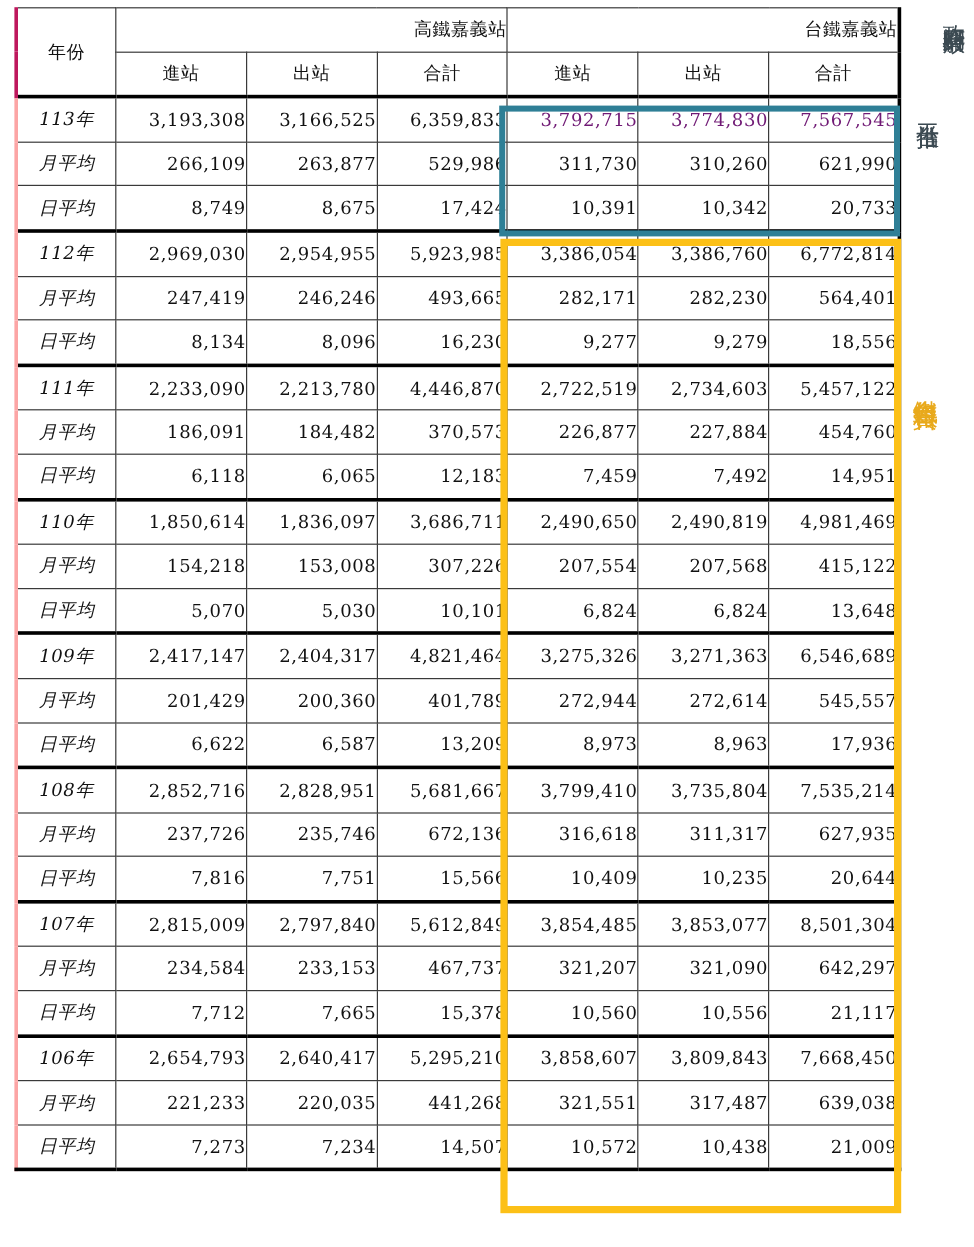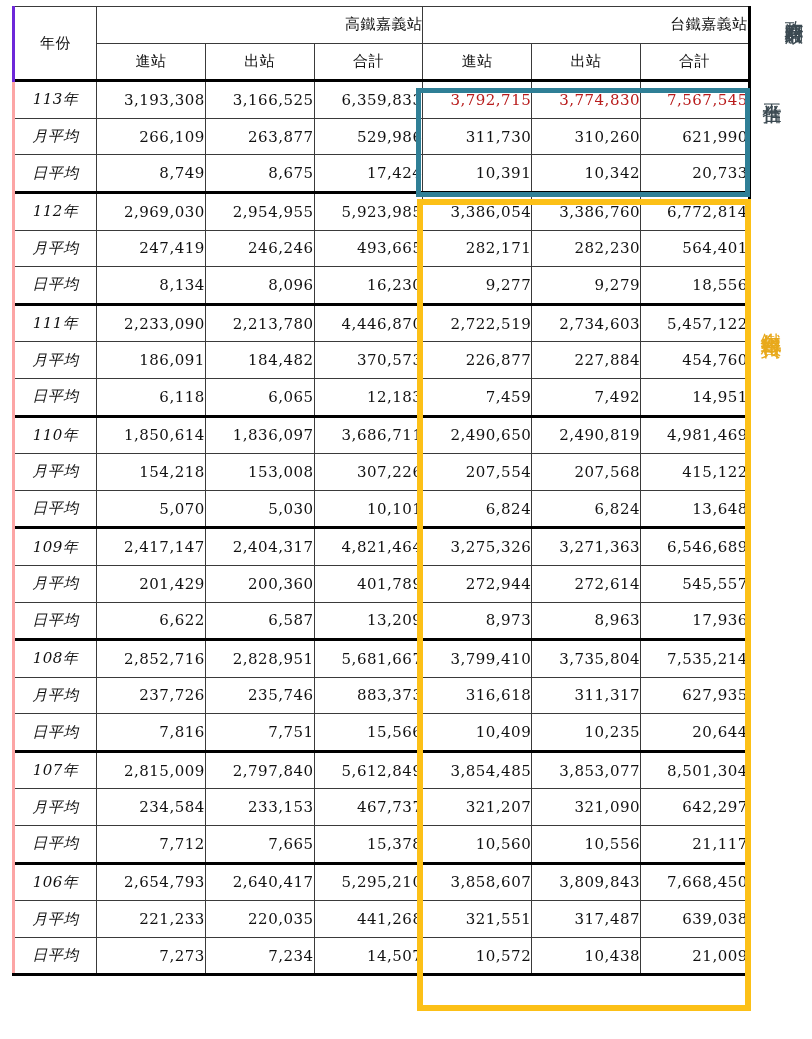--- a/index.html
+++ b/index.html
@@ -40,21 +40,21 @@
     height: 35.6px;
     font-weight: normal;
     font-size: 15px;
     color: #111111;
     background: #ffffff;
     letter-spacing: 0.5px;
   }
 
   
   .hdr-top th            { border-top: 3px solid #000000; height: 48px; }
-  .hdr-top th.year-cell  { border-left: 3px solid #6d28d9; }
+  .hdr-top th.year-cell  { border-left: 3px solid #be185d; }
   .hdr-top th.last       { border-right: 3px solid #000000; }
   .hdr-sub th            { height: 32px; margin-top: 23px; }
   .hdr-sub th.last       { border-right: 3px solid #000000; }
 
   tr.grp-start td        { border-top: 3px solid #000000; }
   tr td.edge-l           { border-left: 3px solid #fca5a5; font-style: italic; }
   tr td.edge-r           { border-right: 3px solid #000000; }
   tr.last-row td         { border-bottom: 3px solid #000000; }
 
   
@@ -73,21 +73,21 @@
     text-align: center;
     font-size: 15px;
     letter-spacing: 2px;
   }
   .num {
     text-align: right;
     padding-right: 9px;
     font-size: 16px;
     white-space: nowrap;
   }
-  .num.muted { color: #b91c1c; }
+  .num.muted { color: #701a75; }
 
   
   .hl-box {
     position: absolute;
     box-sizing: border-box;
     pointer-events: none;
   }
   .hl-teal {
     border: 5px solid #2f7f96;
     left: 416px;
@@ -299,21 +299,21 @@
           <td class="num">2,828,951</td>
           <td class="num">5,681,667</td>
           <td class="num block-div">3,799,410</td>
           <td class="num">3,735,804</td>
           <td class="num edge-r">7,535,214</td>
         </tr>
         <tr>
           <td class="label edge-l">月平均</td>
           <td class="num">237,726</td>
           <td class="num">235,746</td>
-          <td class="num">883,373</td>
+          <td class="num">672,136</td>
           <td class="num block-div">316,618</td>
           <td class="num">311,317</td>
           <td class="num edge-r">627,935</td>
         </tr>
         <tr>
           <td class="label edge-l">日平均</td>
           <td class="num">7,816</td>
           <td class="num">7,751</td>
           <td class="num">15,566</td>
           <td class="num block-div">10,409</td>

